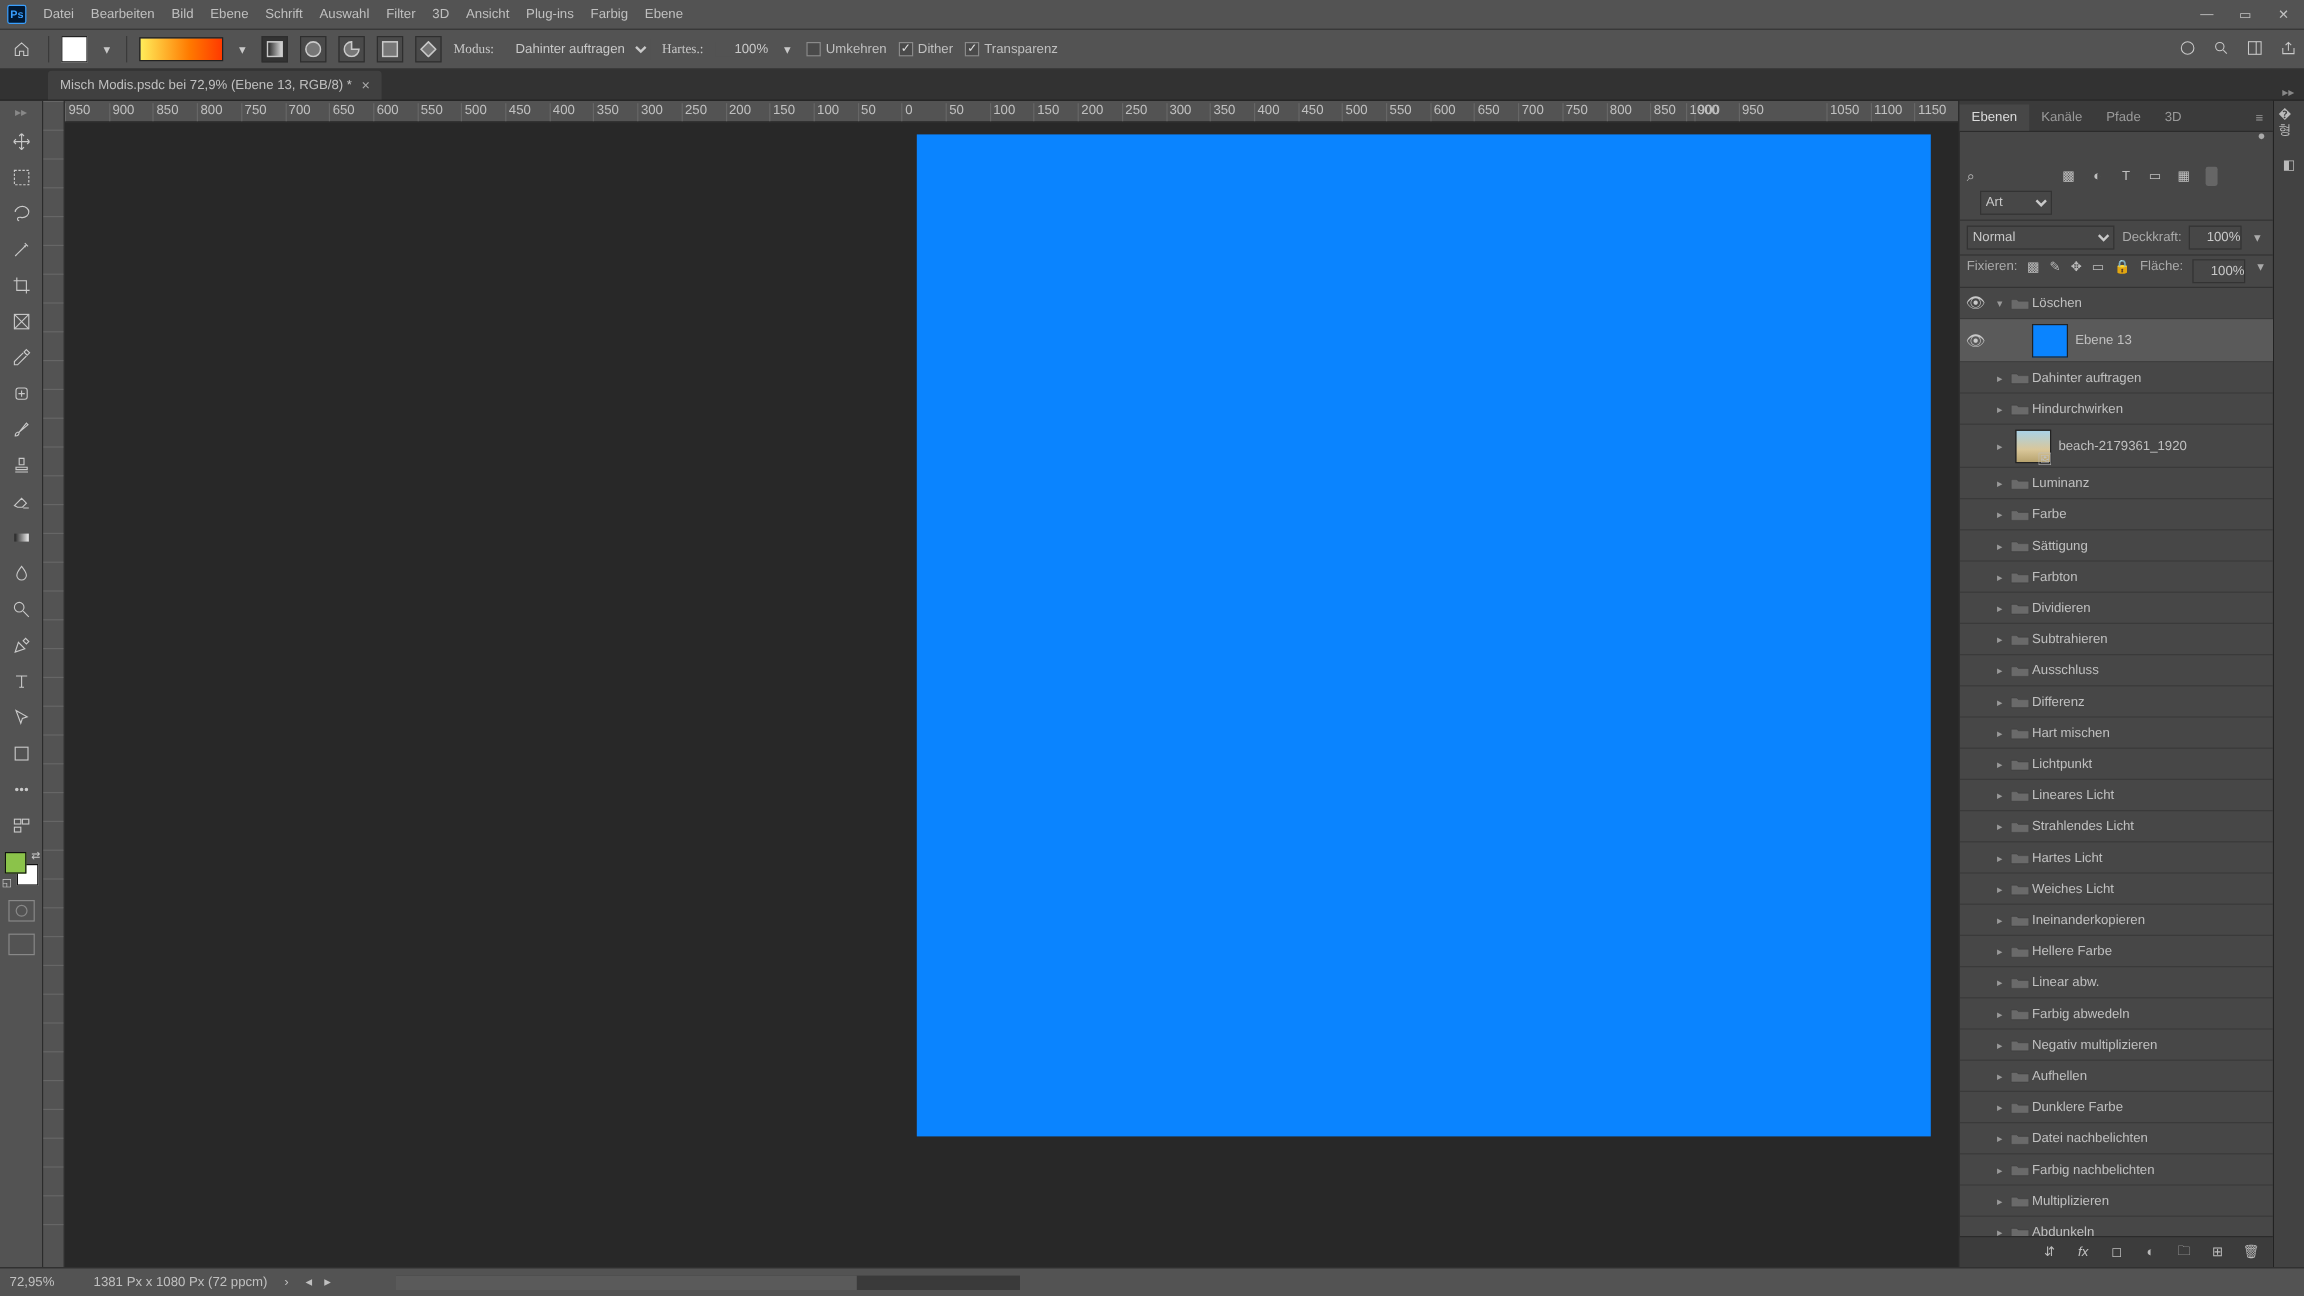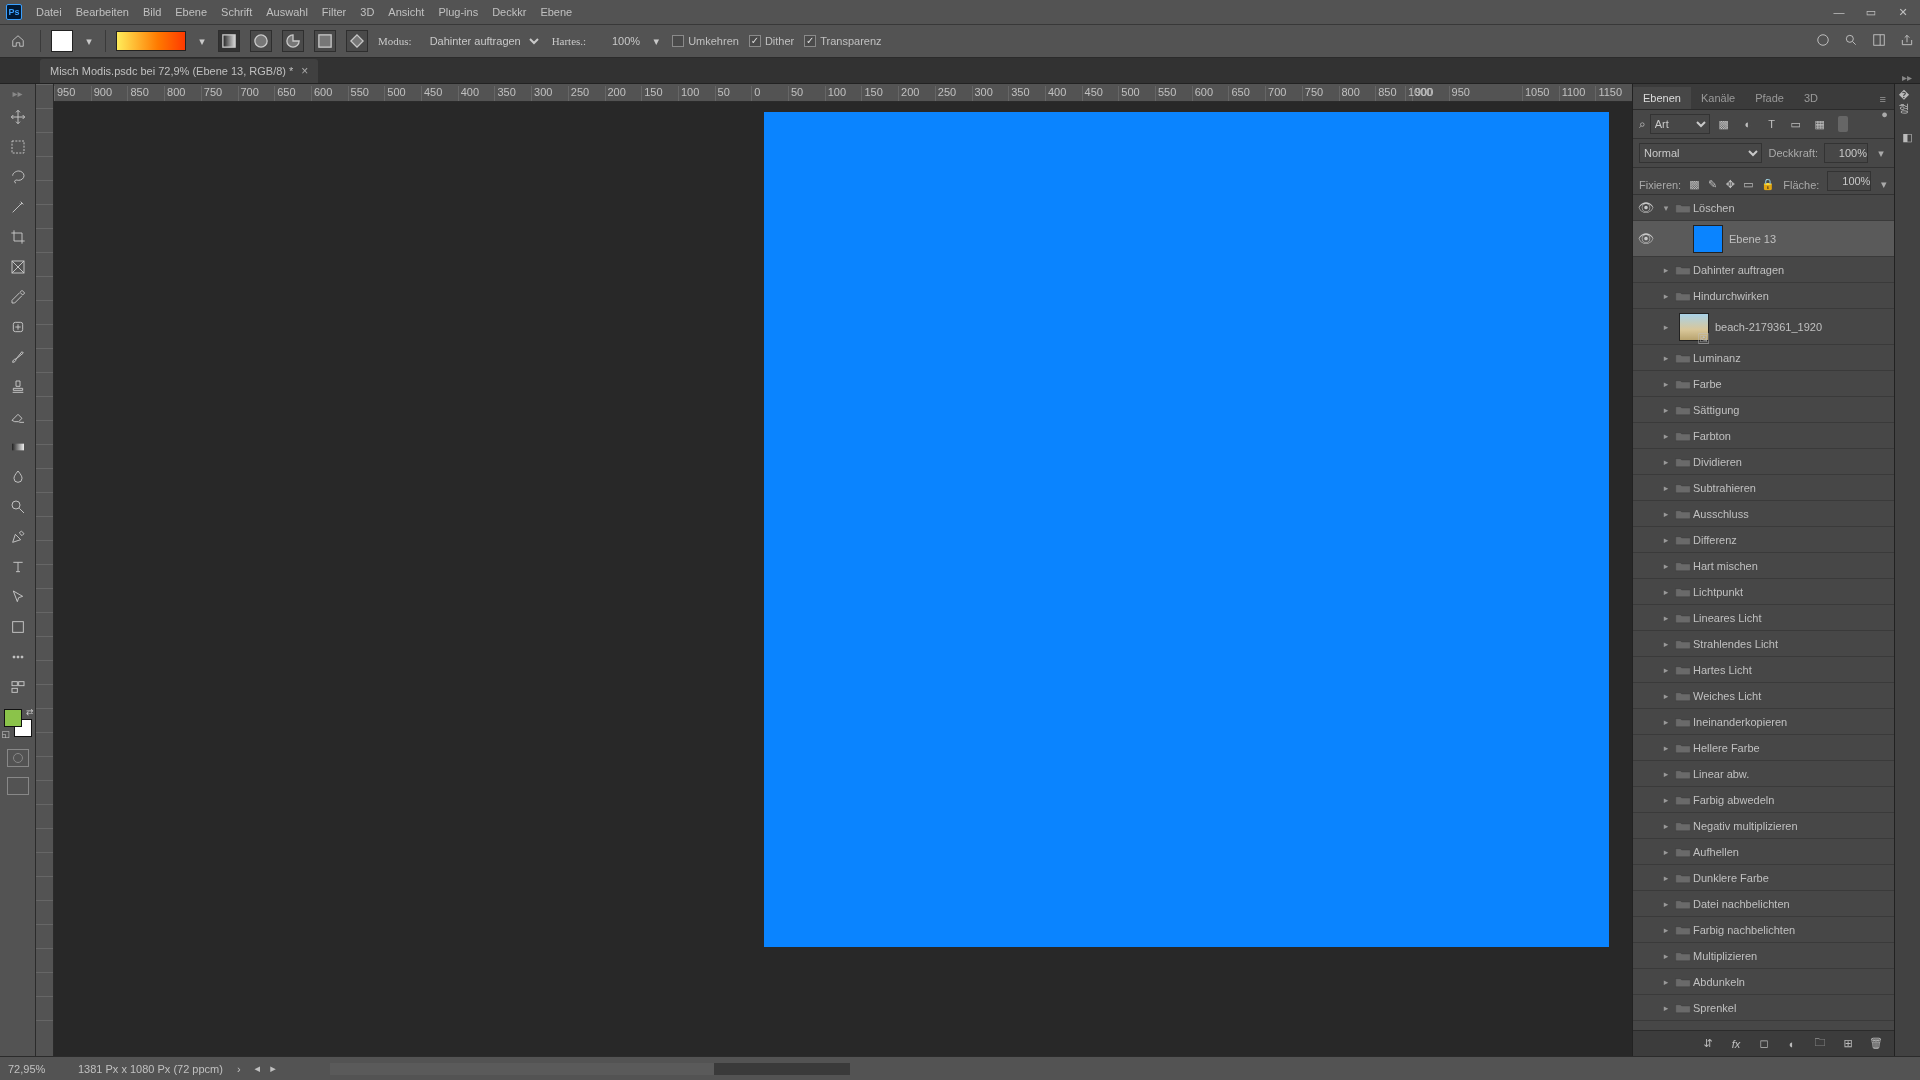--- a/index.html
+++ b/index.html
@@ -70,31 +70,31 @@
 .panel-stack { width: 262px; background: #474747; border-left: 1px solid #222; display: flex; flex-direction: column; }
 .panel-tabs { height: 26px; display: flex; align-items: flex-end; border-bottom: 1px solid #2b2b2b; background: #3b3b3b; }
 .panel-tab { padding: 5px 10px; color: #9a9a9a; }
 .panel-tab.active { background: #474747; color: #ddd; }
 .panel-flyout { margin-left: auto; padding: 4px 8px; color: #999; }
 .panel-dot { position: absolute; right: 6px; color: #aaa; }
 
 
 .search-row { display: flex; align-items: center; padding: 4px 6px; gap: 4px; border-bottom: 1px solid #333; }
 .search-row .srch-icon { font-size: 12px; color: #bbb; }
-.search-row select { flex: 0 0 60px; background: #474747; border: 1px solid #333; color: #c9c9c9; height: 20px; }
+.search-row select { flex: 0 0 60px; background: #474747; border: 1px solid #333; color: #c9c9c9; height: 20px; margin-top: 45px; }
 .search-row .filter-ic { width: 20px; height: 20px; display: flex; align-items: center; justify-content: center; border: 1px solid transparent; }
 .search-row .toggle { width: 10px; height: 16px; background: #666; margin-left: 4px; border-radius: 2px; }
 
 .blend-row { display: flex; align-items: center; padding: 4px 6px; gap: 6px; border-bottom: 1px solid #333; }
 .blend-row select { flex: 1; background: #474747; border: 1px solid #333; color: #c9c9c9; height: 20px; }
 .blend-row .lbl { color: #aaa; }
 .blend-row input { width: 44px; background: #474747; border: 1px solid #333; color: #c9c9c9; height: 20px; text-align: right; }
 .blend-row .pchev { width: 14px; text-align: center; color: #aaa; }
 
-.lock-row { display: flex; align-items: flex-end; padding: 3px 6px; gap: 8px; border-bottom: 1px solid #333; }
+.lock-row { display: flex; align-items: flex-start; padding: 3px 6px; gap: 8px; border-bottom: 1px solid #333; }
 .lock-row .lbl { color: #aaa; }
 .lock-row .lock-ic { width: 16px; text-align: center; color: #bbb; }
 .lock-row .fill-lbl { margin-left: auto; color: #aaa; }
 .lock-row input { width: 44px; background: #474747; border: 1px solid #333; color: #c9c9c9; height: 20px; text-align: right; }
 .lock-row .pchev { width: 14px; text-align: center; color: #aaa; }
 
 
 .layer-list { flex: 1; overflow-y: auto; overflow-x: hidden; }
 .layer-list::-webkit-scrollbar { width: 14px; }
 .layer-list::-webkit-scrollbar-track { background: #3a3a3a; }
@@ -133,21 +133,21 @@
   <span class="menu-item">Datei</span>
   <span class="menu-item">Bearbeiten</span>
   <span class="menu-item">Bild</span>
   <span class="menu-item">Ebene</span>
   <span class="menu-item">Schrift</span>
   <span class="menu-item">Auswahl</span>
   <span class="menu-item">Filter</span>
   <span class="menu-item">3D</span>
   <span class="menu-item">Ansicht</span>
   <span class="menu-item">Plug-ins</span>
-  <span class="menu-item">Deckkr</span>
+  <span class="menu-item">Farbig</span>
   <span class="menu-item">Ebene</span>
   <div class="win-controls">
     <span>—</span>
     <span>▭</span>
     <span>✕</span>
   </div>
 </div>
 
 <div class="optionsbar">
   <div class="home-btn">

